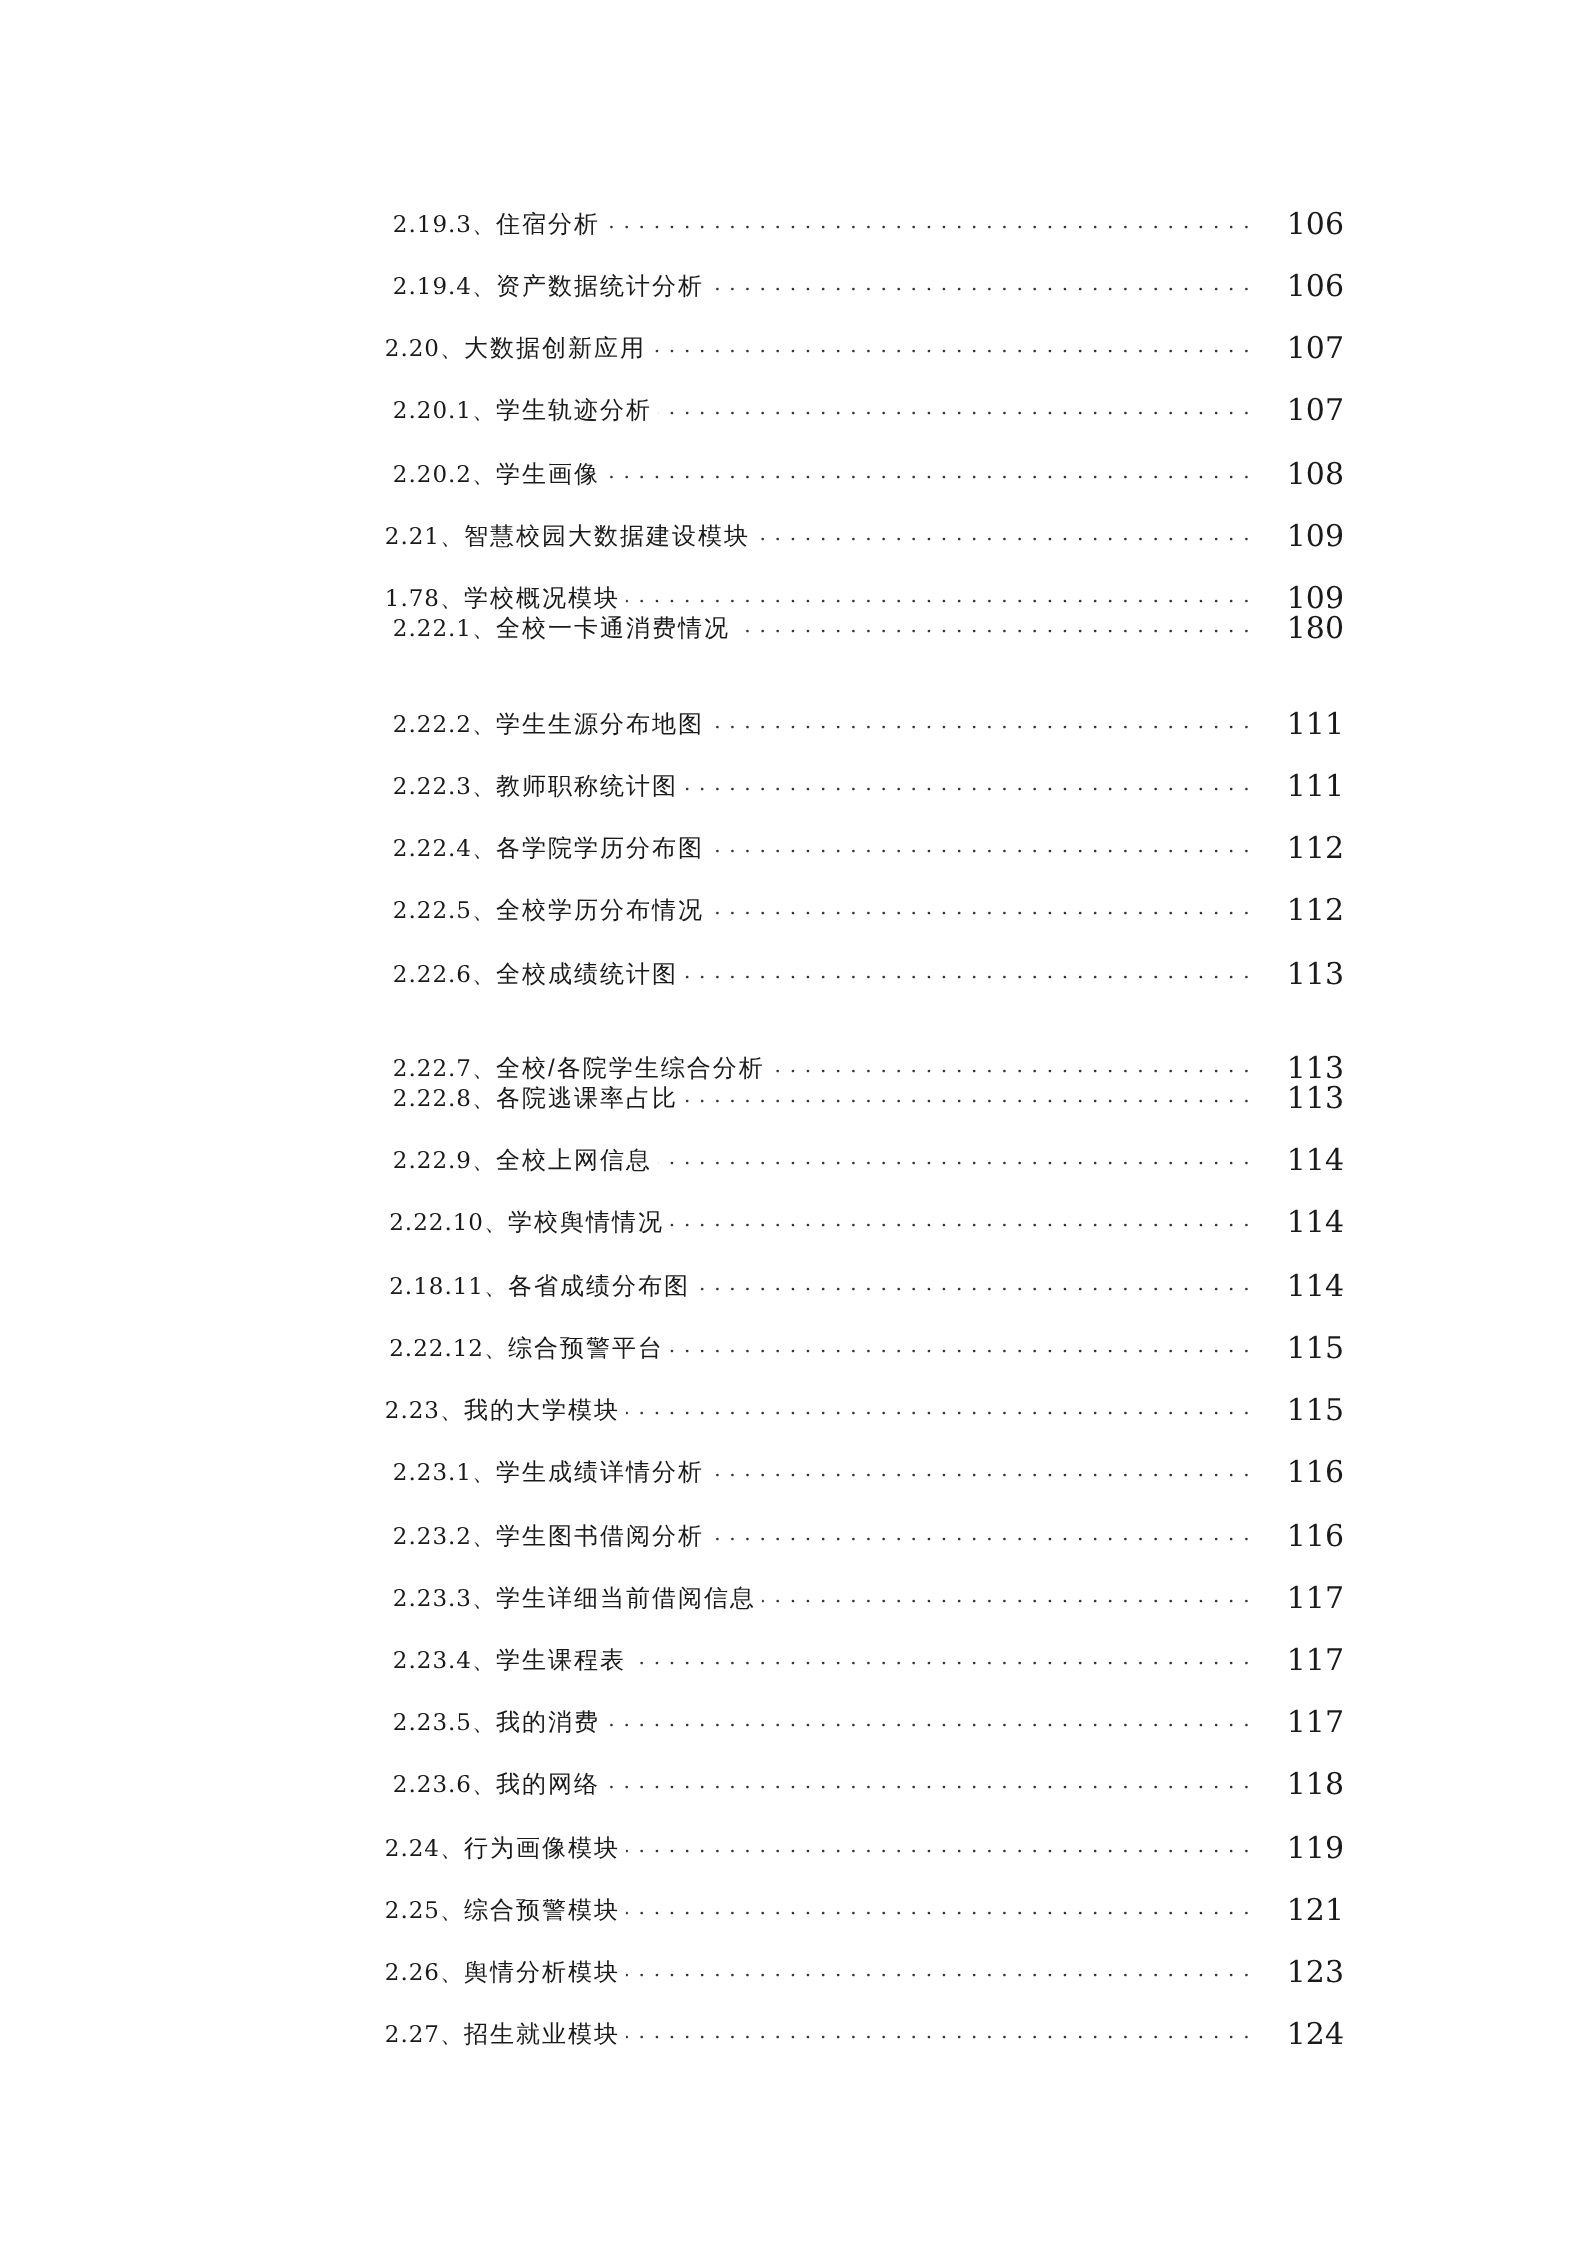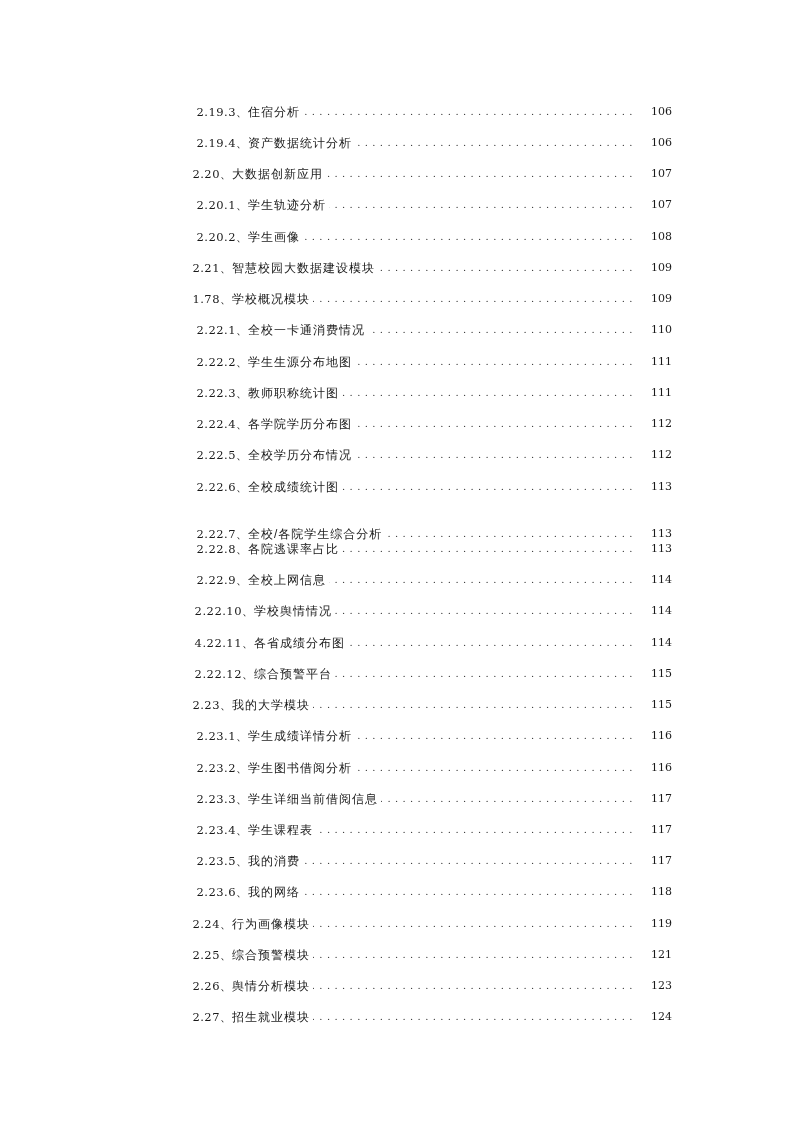--- a/index.html
+++ b/index.html
@@ -59,21 +59,21 @@
       position: absolute;
       right: 0;
       top: 0;
       font-size: 10px;
       letter-spacing: 0.6px;
       color: #333;
       white-space: nowrap;
     }
     .toc-page {
       flex: 0 0 auto;
-      font-size: 11px;
+      font-size: 15px;
       text-align: right;
       min-width: 20px;
       margin-left: 15px;
     }
   </style>
 </head>
 <body>
 
 <div class="toc">
   <div class="toc-row level-3" style="top:102px">
@@ -111,25 +111,25 @@
     <span class="toc-title">智慧校园大数据建设模块</span>
     <span class="toc-leader"></span>
     <span class="toc-page">109</span>
   </div>
   <div class="toc-row level-2" style="top:289px">
     <span class="toc-num">1.78、</span>
     <span class="toc-title">学校概况模块</span>
     <span class="toc-leader"></span>
     <span class="toc-page">109</span>
   </div>
-  <div class="toc-row level-3" style="top:320px">
+  <div class="toc-row level-3" style="top:304px">
     <span class="toc-num">2.22.1、</span>
     <span class="toc-title">全校一卡通消费情况</span>
     <span class="toc-leader"></span>
-    <span class="toc-page">110</span>
+    <span class="toc-page">180</span>
   </div>
   <div class="toc-row level-3" style="top:352px">
     <span class="toc-num">2.22.2、</span>
     <span class="toc-title">学生生源分布地图</span>
     <span class="toc-leader"></span>
     <span class="toc-page">111</span>
   </div>
   <div class="toc-row level-3" style="top:383px">
     <span class="toc-num">2.22.3、</span>
     <span class="toc-title">教师职称统计图</span>
@@ -172,21 +172,21 @@
     <span class="toc-leader"></span>
     <span class="toc-page">114</span>
   </div>
   <div class="toc-row level-3" style="top:601px">
     <span class="toc-num wide">2.22.10、</span>
     <span class="toc-title">学校舆情情况</span>
     <span class="toc-leader"></span>
     <span class="toc-page">114</span>
   </div>
   <div class="toc-row level-3" style="top:633px">
-    <span class="toc-num wide">4.22.11、</span>
+    <span class="toc-num wide">2.18.11、</span>
     <span class="toc-title">各省成绩分布图</span>
     <span class="toc-leader"></span>
     <span class="toc-page">114</span>
   </div>
   <div class="toc-row level-3" style="top:664px">
     <span class="toc-num wide">2.22.12、</span>
     <span class="toc-title">综合预警平台</span>
     <span class="toc-leader"></span>
     <span class="toc-page">115</span>
   </div>

